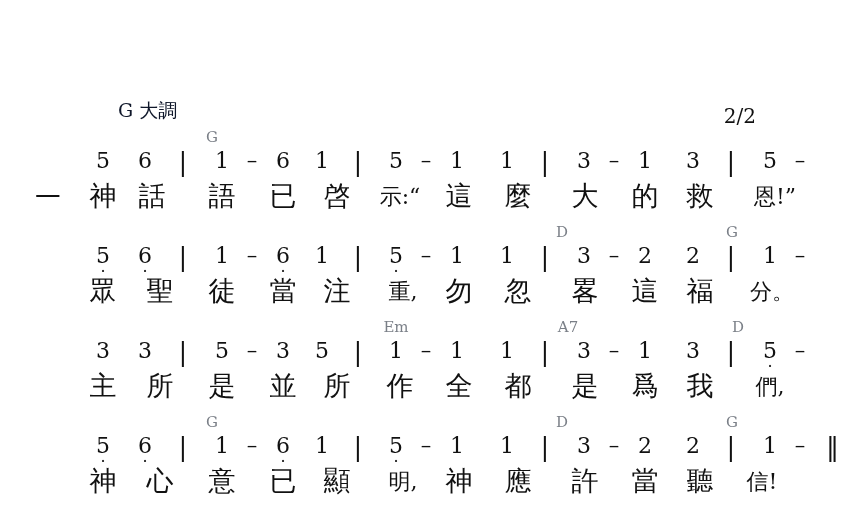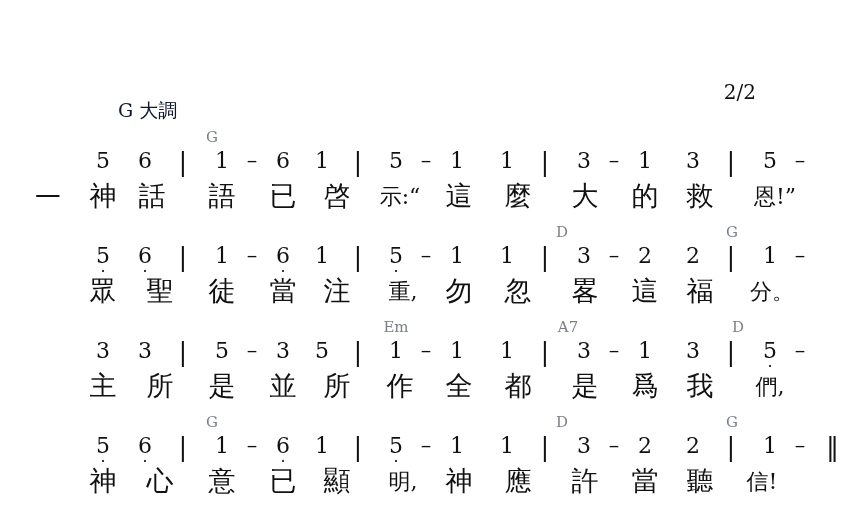--- a/index.html
+++ b/index.html
@@ -45,21 +45,21 @@
   .key-label {
     position: absolute;
     top: 98px;
     left: 118px;
     font-family: "DejaVu Serif", serif;
     font-size: 19px;
     color: #0f172a;
   }
   .meter-label {
     position: absolute;
-    top: 80px;
+    top: 104px;
     right: 95px;
     font-family: "DejaVu Serif", serif;
     font-size: 20px;
     color: #111;
   }
 
   
   .system {
     position: absolute;
     left: 0;

